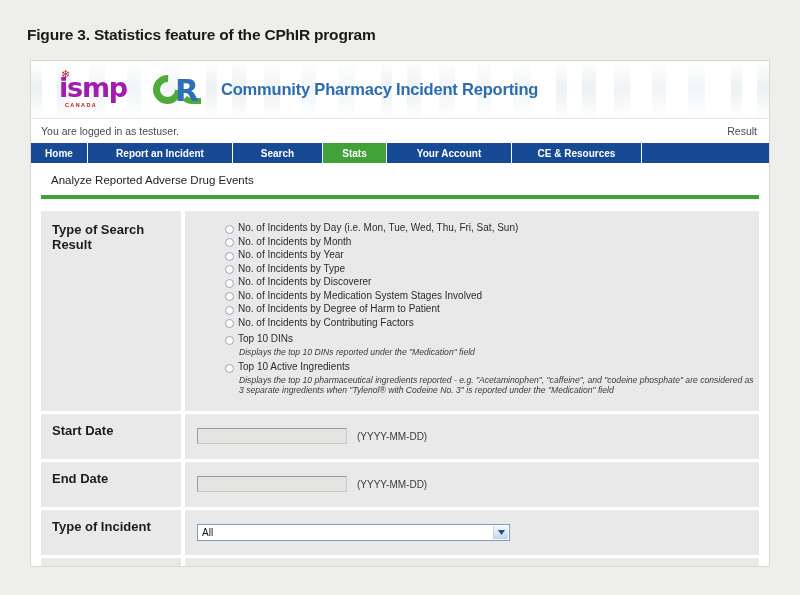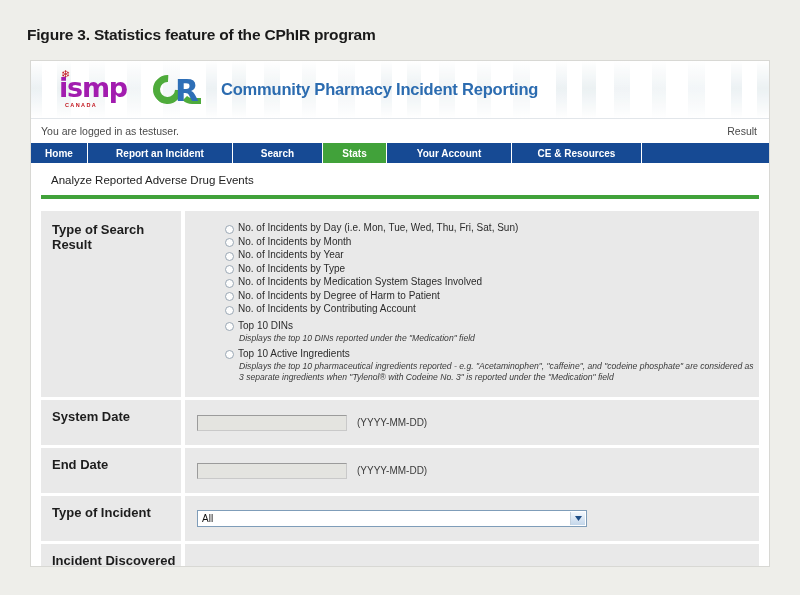--- a/index.html
+++ b/index.html
@@ -235,21 +235,21 @@
   }
 
   
   .select-box{
     position:relative;
     height:17px;
     background:#ffffff;
     border:1px solid #7f9db9;
     display:flex; align-items:center;
   }
-  .select-wide{ width:390px; }
+  .select-wide{ width:313px; }
   .select-narrow{ width:195px; }
   .select-value{
     font-size:10px; color:#111;
     padding-left:4px;
   }
   .select-arrow{
     position:absolute; right:1px; top:1px;
     width:15px; height:13px;
     background:linear-gradient(to bottom,#f4f8fd 0%, #dbe7f4 50%, #c3d6ea 100%);
     border-left:1px solid #c3d0dd;
@@ -329,46 +329,50 @@
               <div class="radio-item">
                 <span class="radio-dot"></span>
                 <span class="radio-label">No. of Incidents by Year</span>
               </div>
               <div class="radio-item">
                 <span class="radio-dot"></span>
                 <span class="radio-label">No. of Incidents by Type</span>
               </div>
               <div class="radio-item">
                 <span class="radio-dot"></span>
+                <span class="radio-label">No. of Incidents by Discoverer</span>
+              </div>
+              <div class="radio-item">
+                <span class="radio-dot"></span>
                 <span class="radio-label">No. of Incidents by Medication System Stages Involved</span>
               </div>
               <div class="radio-item">
                 <span class="radio-dot"></span>
                 <span class="radio-label">No. of Incidents by Degree of Harm to Patient</span>
               </div>
               <div class="radio-item">
                 <span class="radio-dot"></span>
-                <span class="radio-label">No. of Incidents by Contributing Account</span>
+                <span class="radio-label">No. of Incidents by Contributing Factors</span>
               </div>
               <div class="radio-item radio-spaced">
                 <span class="radio-dot"></span>
                 <span class="radio-label">Top 10 DINs</span>
               </div>
               <div class="radio-desc">Displays the top 10 DINs reported under the "Medication" field</div>
               <div class="radio-item radio-spaced">
                 <span class="radio-dot"></span>
                 <span class="radio-label">Top 10 Active Ingredients</span>
               </div>
               <div class="radio-desc">Displays the top 10 pharmaceutical ingredients reported - e.g. "Acetaminophen", "caffeine", and "codeine phosphate" are considered as 3 separate ingredients when "Tylenol® with Codeine No. 3" is reported under the "Medication" field</div>
             </div>
         </div>
       </div>
 
       <div class="form-row">
-        <div class="row-label">System Date</div>
+        <div class="row-label">Start Date</div>
         <div class="row-field">
           <input class="text-input" type="text" value="" style="">
           <span class="hint">(YYYY-MM-DD)</span>
         </div>
       </div>
 
       <div class="form-row">
         <div class="row-label">End Date</div>
         <div class="row-field">
           <input class="text-input" type="text" value="" style="">

